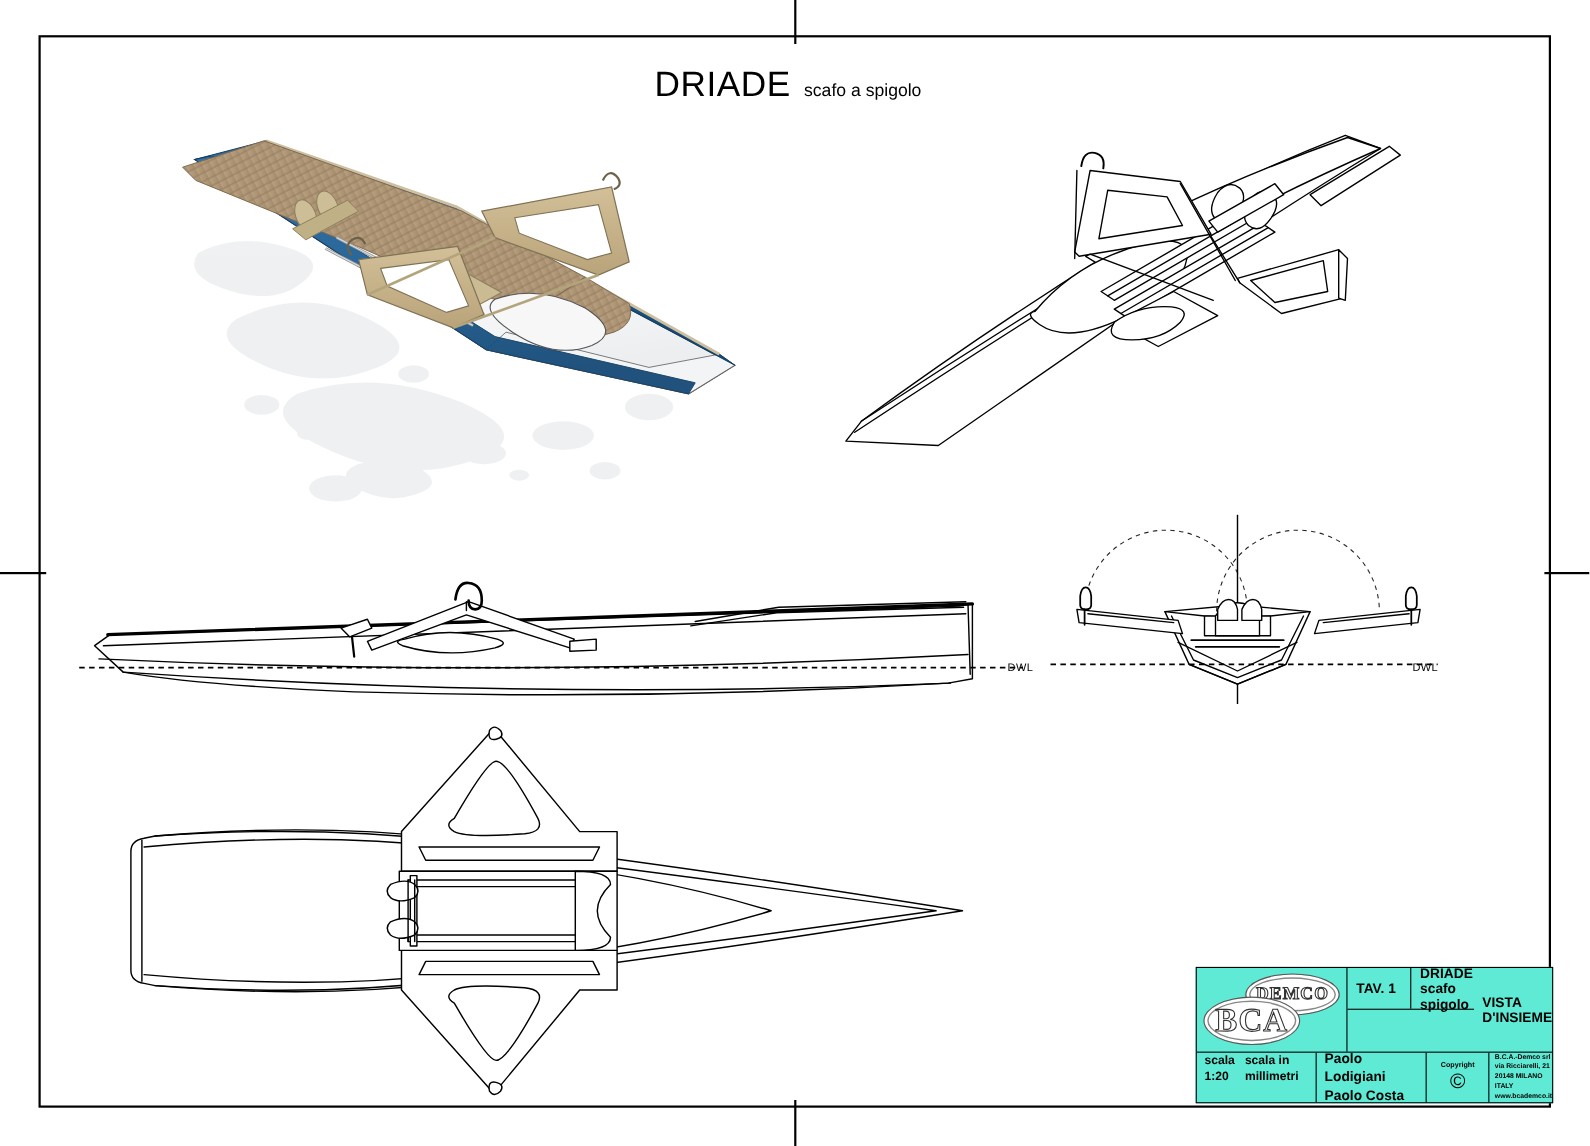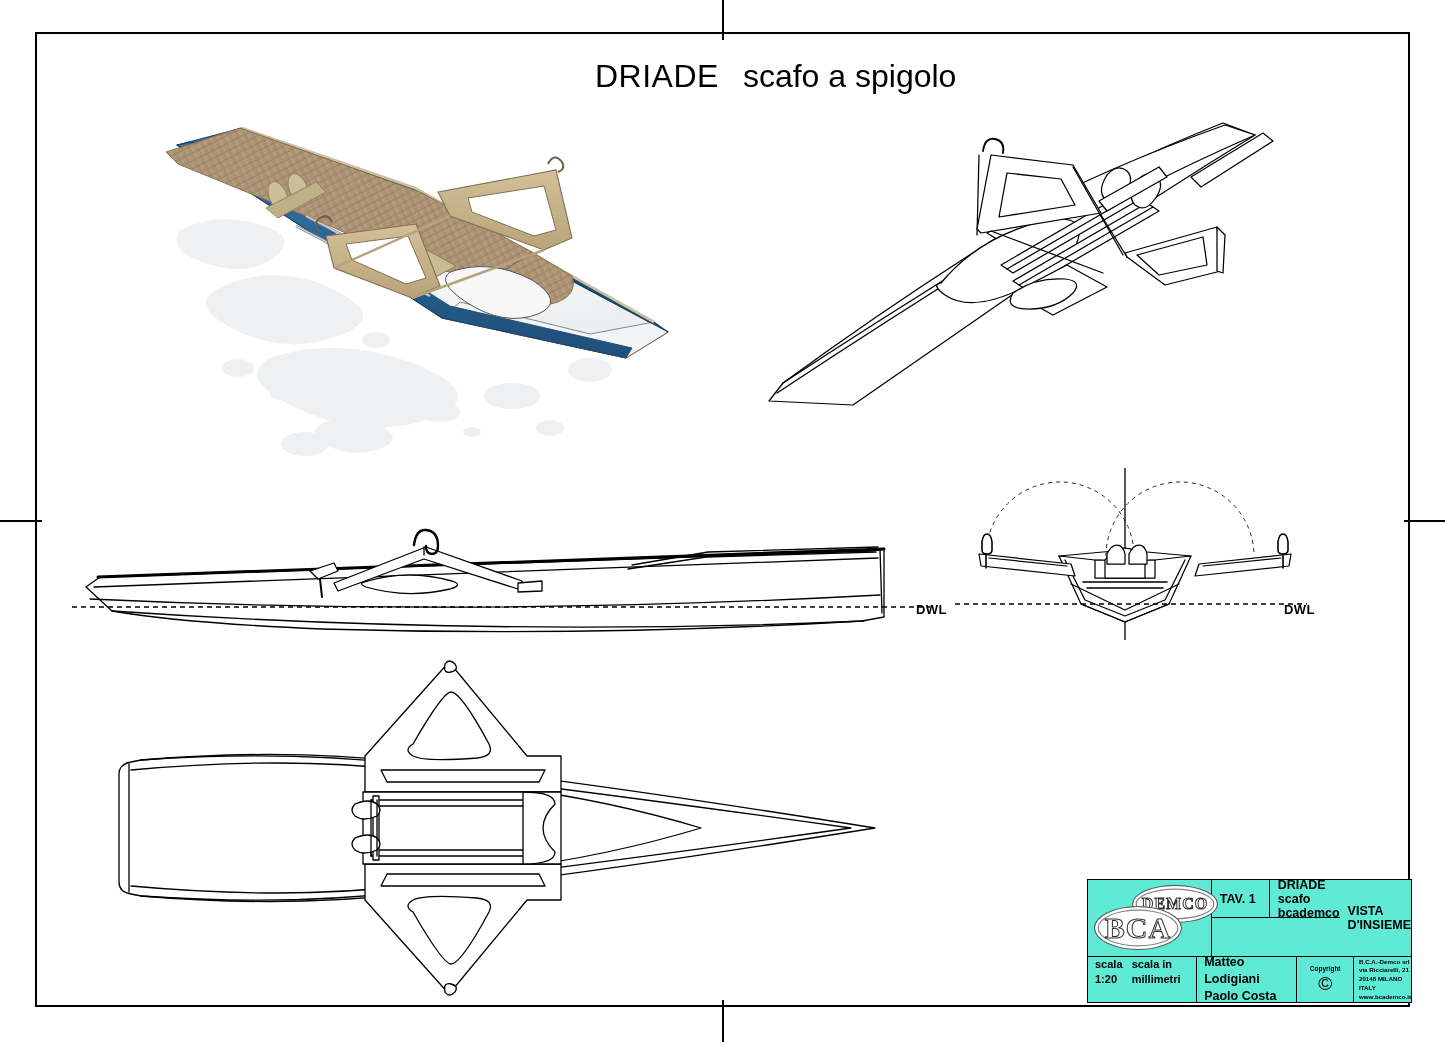--- a/index.html
+++ b/index.html
@@ -15,21 +15,21 @@
   .tick{position:absolute;background:#000;}
   .tick-top{left:722px;top:0px;width:2px;height:40px;}
   .tick-bottom{left:722px;top:1000px;width:2px;height:42px;}
   .tick-left{left:0px;top:520px;width:42px;height:2px;}
   .tick-right{left:1404px;top:520px;width:41px;height:2px;}
 
   
   .title-wrap{position:absolute;left:595px;top:58px;white-space:nowrap;}
   .title-main{font-size:32px;font-weight:400;letter-spacing:.5px;
               font-family:"Liberation Sans","DejaVu Sans",sans-serif;}
-  .title-sub{font-size:32px;font-weight:400;margin-left:24px;text-align:right;}
+  .title-sub{font-size:16px;font-weight:400;margin-left:12px;text-align:right;}
 
   
   .view{position:absolute;}
   .view svg{display:block;overflow:visible;}
 
   #render-view{left:120px;top:40px;width:570px;height:440px;}
   #persp-view{left:755px;top:105px;width:530px;height:305px;}
   #profile-view{left:72px;top:525px;width:865px;height:115px;}
   #body-view{left:955px;top:468px;width:360px;height:172px;}
   #plan-view{left:105px;top:652px;width:775px;height:355px;}
@@ -67,21 +67,21 @@
   .badge{position:absolute;border:1.4px solid #555;border-radius:50%;
          background:#fff;display:flex;align-items:center;justify-content:center;
          box-shadow:inset 0 0 0 2.5px #fff, inset 0 0 0 3.8px #888;}
   .badge-demco{left:44px;top:5px;width:84px;height:36px;}
   .badge-bca{left:6px;top:26px;width:86px;height:42px;}
   .badge-txt{font-family:"Liberation Serif","DejaVu Serif",serif;font-weight:bold;
              color:#fff;-webkit-text-stroke:1px #333;letter-spacing:1px;}
   .badge-demco .badge-txt{font-size:16px;}
   .badge-bca .badge-txt{font-size:30px;}
 
-  .dwl-label{position:absolute;font-size:13px;font-weight:bold;letter-spacing:.4px;}
+  .dwl-label{position:absolute;font-size:10px;font-weight:normal;letter-spacing:.4px;}
   #dwl-left{left:916px;top:602px;}
   #dwl-right{left:1284px;top:602px;}
 </style>
 </head>
 <body>
 
 <div class="sheet">
 
   <div class="tick tick-top"></div>
   <div class="tick tick-bottom"></div>
@@ -390,33 +390,33 @@
           <span class="badge-txt">DEMCO</span>
         </div>
         <div class="badge badge-bca">
           <span class="badge-txt">BCA</span>
         </div>
       </div>
 
       <div class="tb-right">
         <div class="tb-r1">
           <div class="tb-tav">TAV. 1</div>
-          <div class="tb-dwg">DRIADE scafo bcademco</div>
+          <div class="tb-dwg">DRIADE scafo spigolo</div>
         </div>
         <div class="tb-r2">VISTA D'INSIEME</div>
       </div>
     </div>
 
     <div class="tb-bot">
       <div class="tb-scale">
         <span>scala 1:20</span>
         <span>scala in millimetri</span>
       </div>
       <div class="tb-authors">
-        <span>Matteo Lodigiani</span>
+        <span>Paolo Lodigiani</span>
         <span>Paolo Costa</span>
       </div>
       <div class="tb-copy">
         <span class="tb-copy-label">Copyright</span>
         <span class="tb-copy-glyph">©</span>
       </div>
       <div class="tb-addr">
         <span>B.C.A.-Demco srl</span>
         <span>via Ricciarelli, 21</span>
         <span>20148 MILANO</span>

